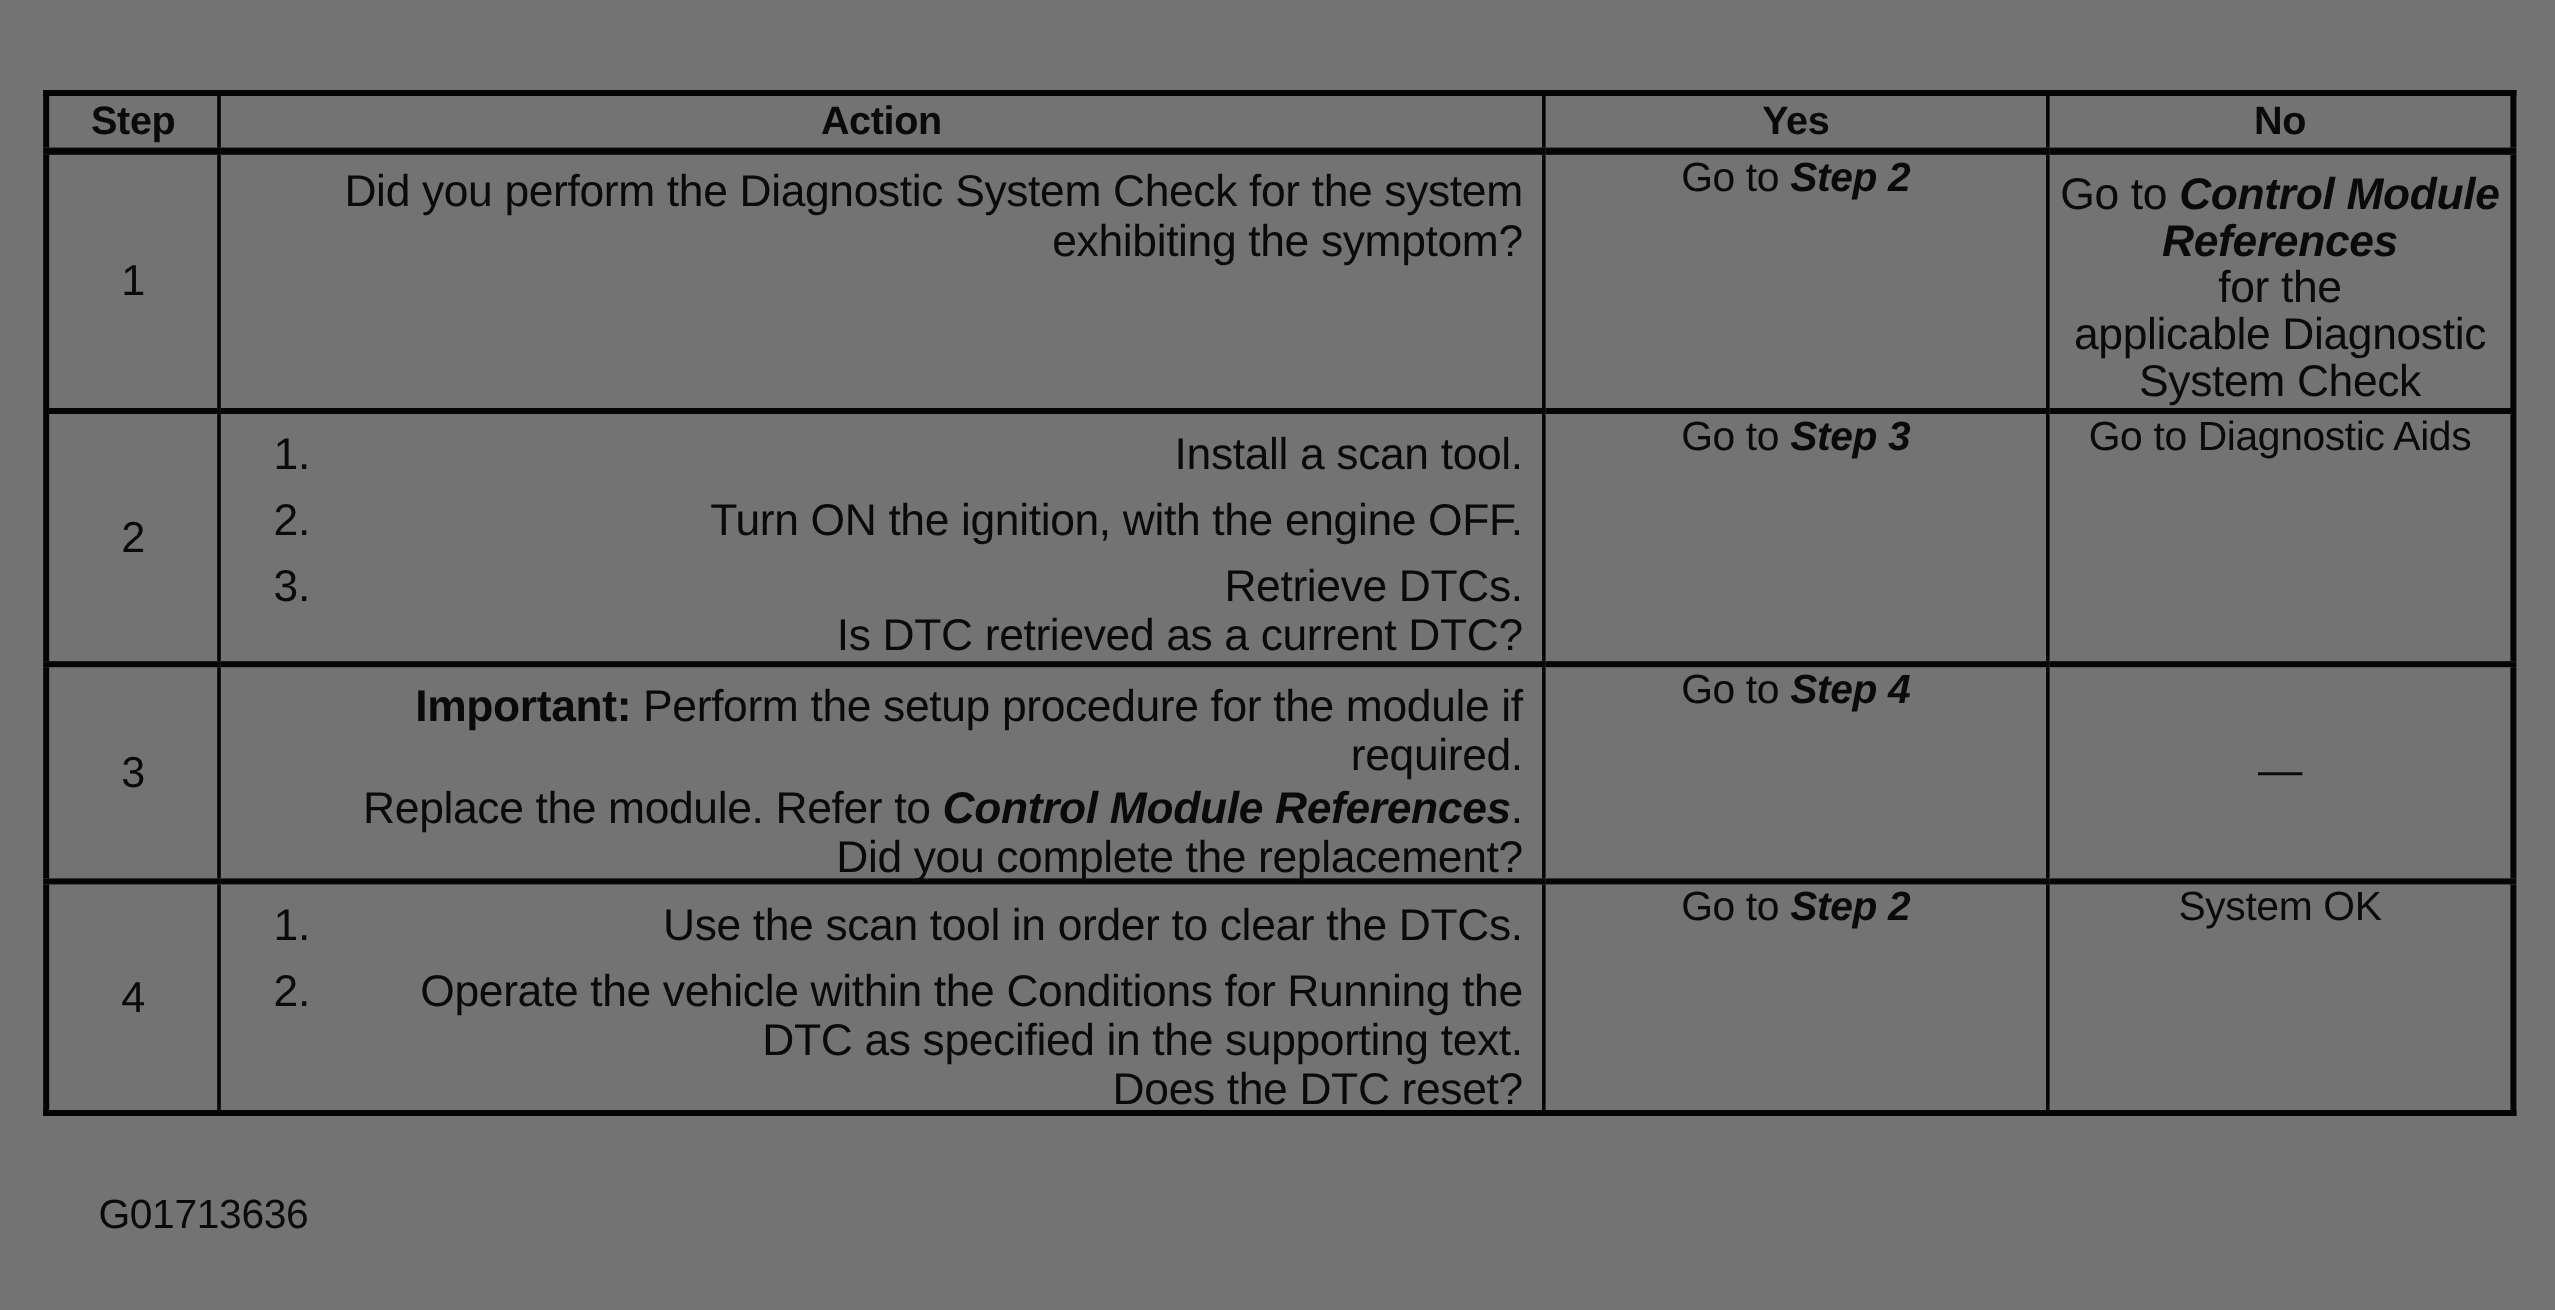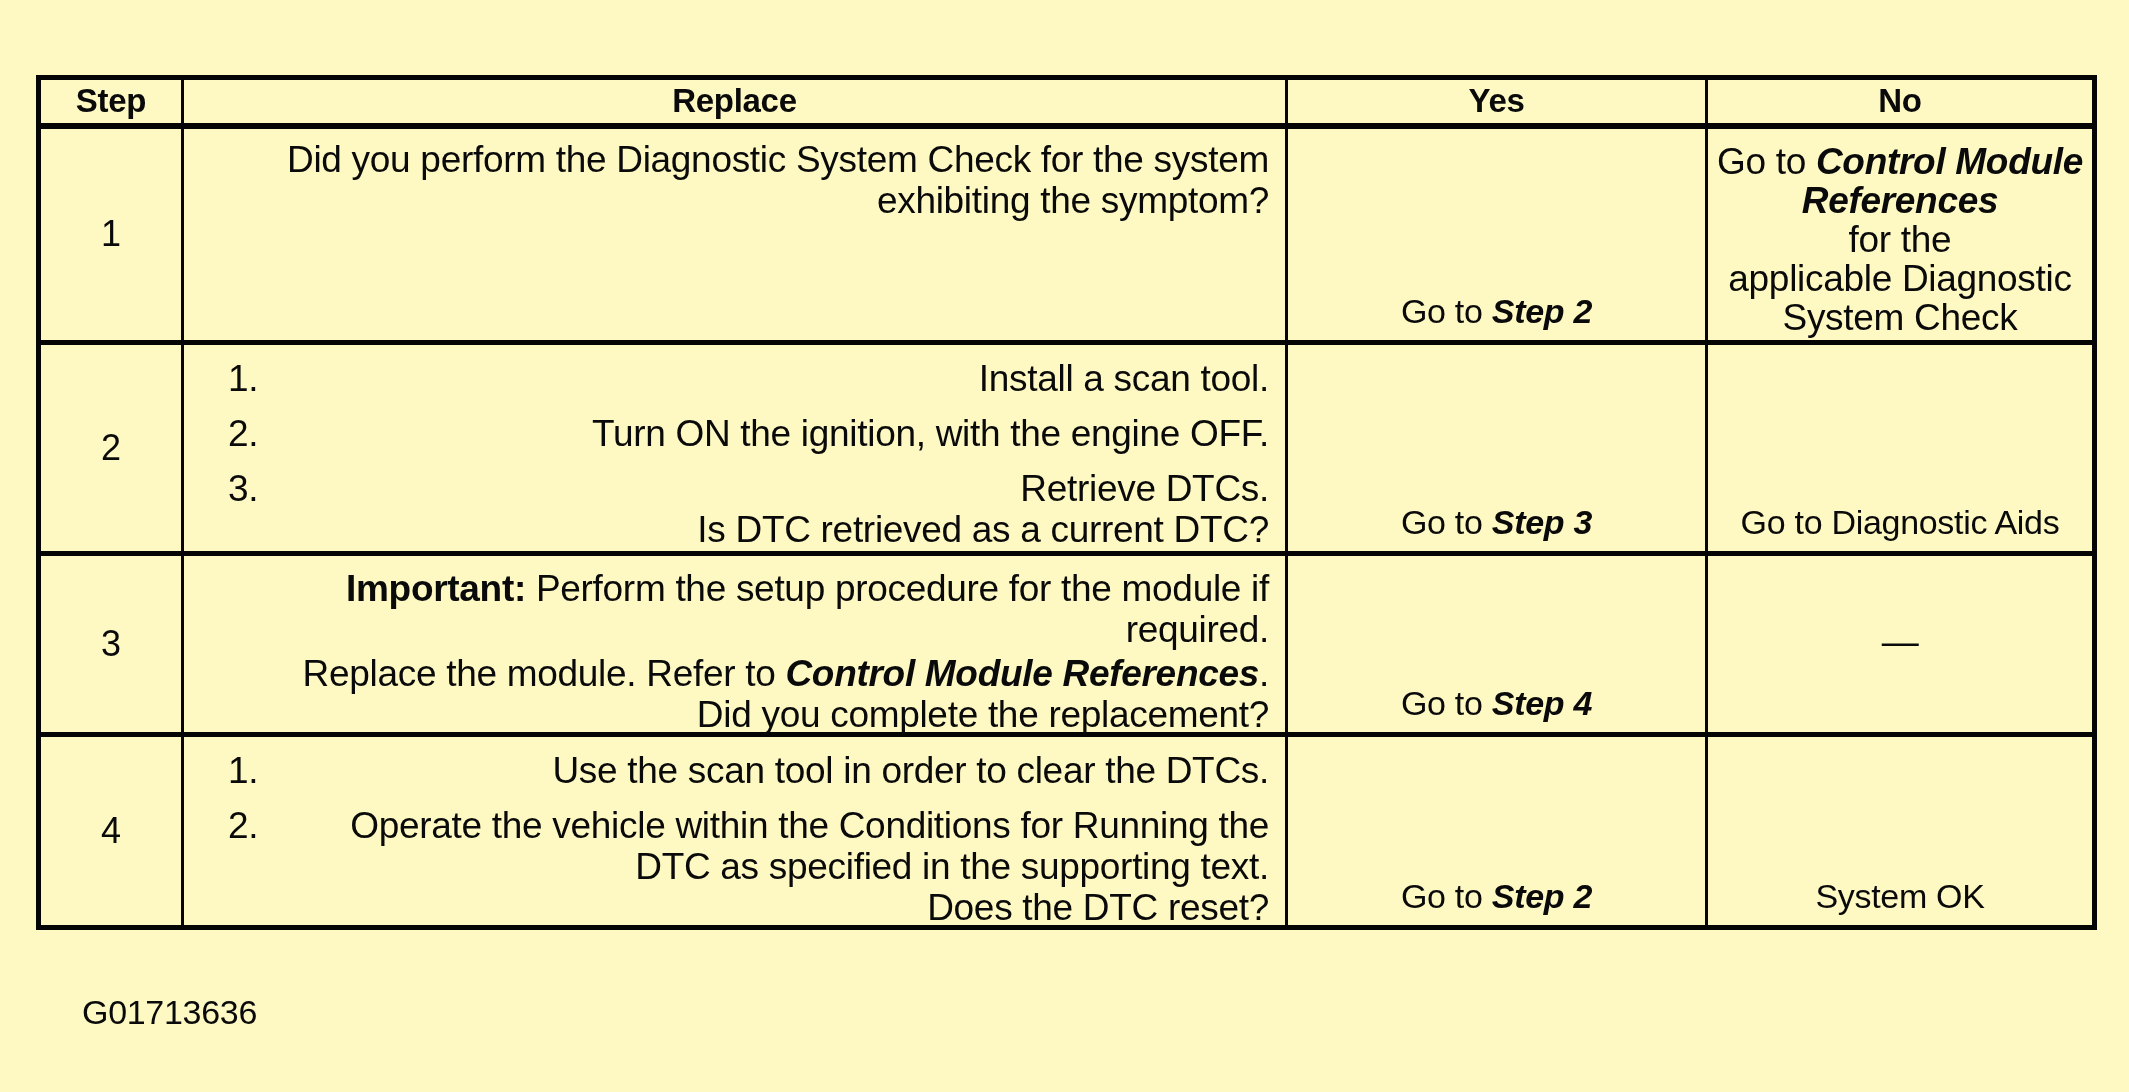--- a/index.html
+++ b/index.html
@@ -4,21 +4,21 @@
 <style>
   * { box-sizing: border-box; margin: 0; padding: 0; }
   html, body { background: #ffffff; }
   body {
     width: 2129px; height: 1092px;
     font-family: "Liberation Sans", sans-serif;
     color: #0a0a0a;
     position: relative;
     overflow: hidden;
   }
-  .page { position: absolute; inset: 0; background: #fef9c3; }
+  .page { position: absolute; inset: 0; background: #737373; }
 
   table.diag {
     position: absolute; left: 36px; top: 75px;
     width: 2056px;
     border-collapse: collapse;
     table-layout: fixed;
     border: 5px solid #050505;
   }
   col.c-step   { width: 144px; }
   col.c-action { width: 1104px; }
@@ -60,21 +60,20 @@
   .li:first-child { margin-top: 3px; }
   .li .num { position: absolute; left: 30px; }
   .p1 { margin-top: 2px; }
   .p2 { margin-top: 3px; }
   .q-bottom { margin-top: auto; margin-bottom: 2px; }
   b { font-weight: bold; }
   i { font-style: italic; font-weight: bold; }
 
   td.yes .cw, td.no .cw {
     align-items: center;
-    justify-content: flex-end;
     text-align: center;
     font-size: 34px;
     letter-spacing: -0.3px;
     padding: 0 6px 9px 6px;
   }
   td.no .cw.no-ref {
     justify-content: flex-start;
     padding-top: 13px;
     padding-bottom: 0;
     font-size: 37px;
@@ -103,21 +102,21 @@
   <table class="diag">
     <colgroup>
       <col class="c-step">
         <col class="c-action">
         <col class="c-yes">
         <col class="c-no">
     </colgroup>
     <thead>
       <tr>
         <th>Step</th>
-        <th>Replace</th>
+        <th>Action</th>
         <th>Yes</th>
         <th>No</th>
       </tr>
     </thead>
     <tbody>
 
       <tr class="r1">
         <td class="step">1</td>
         <td class="action">
           <div class="cw">

